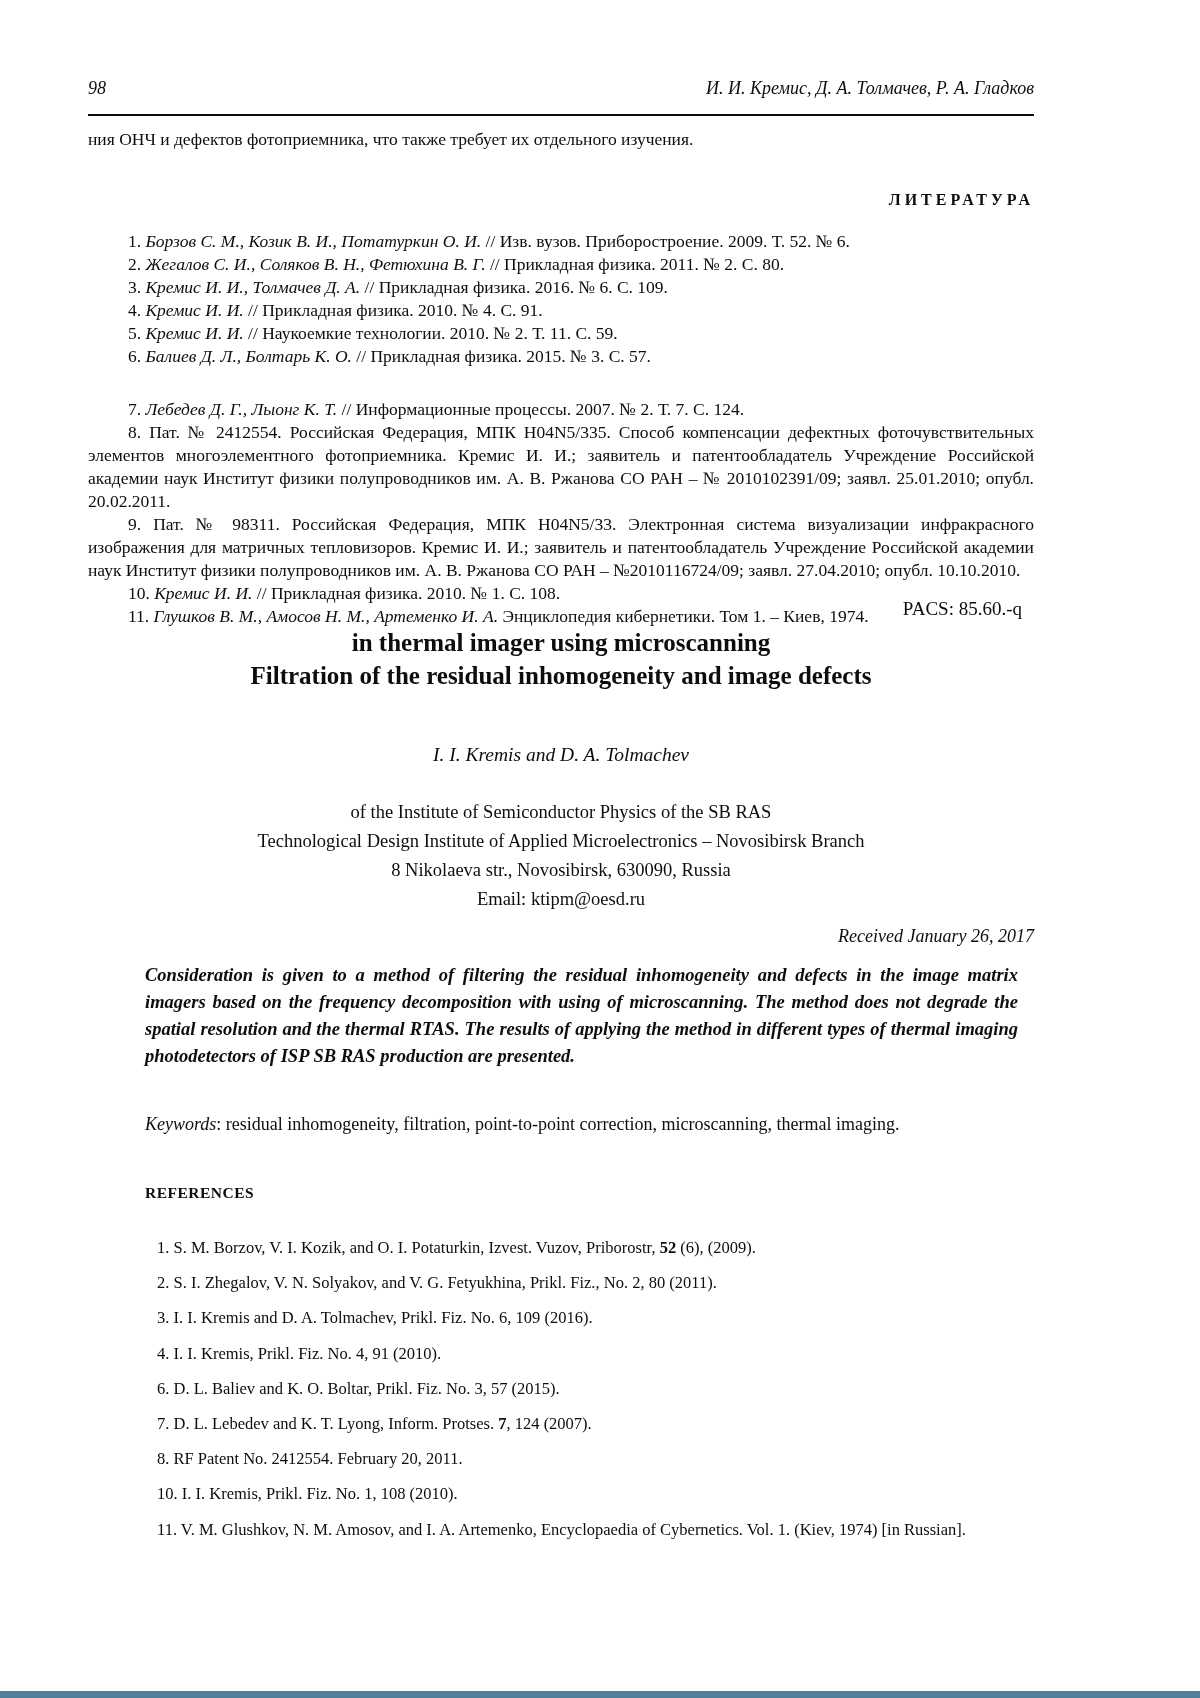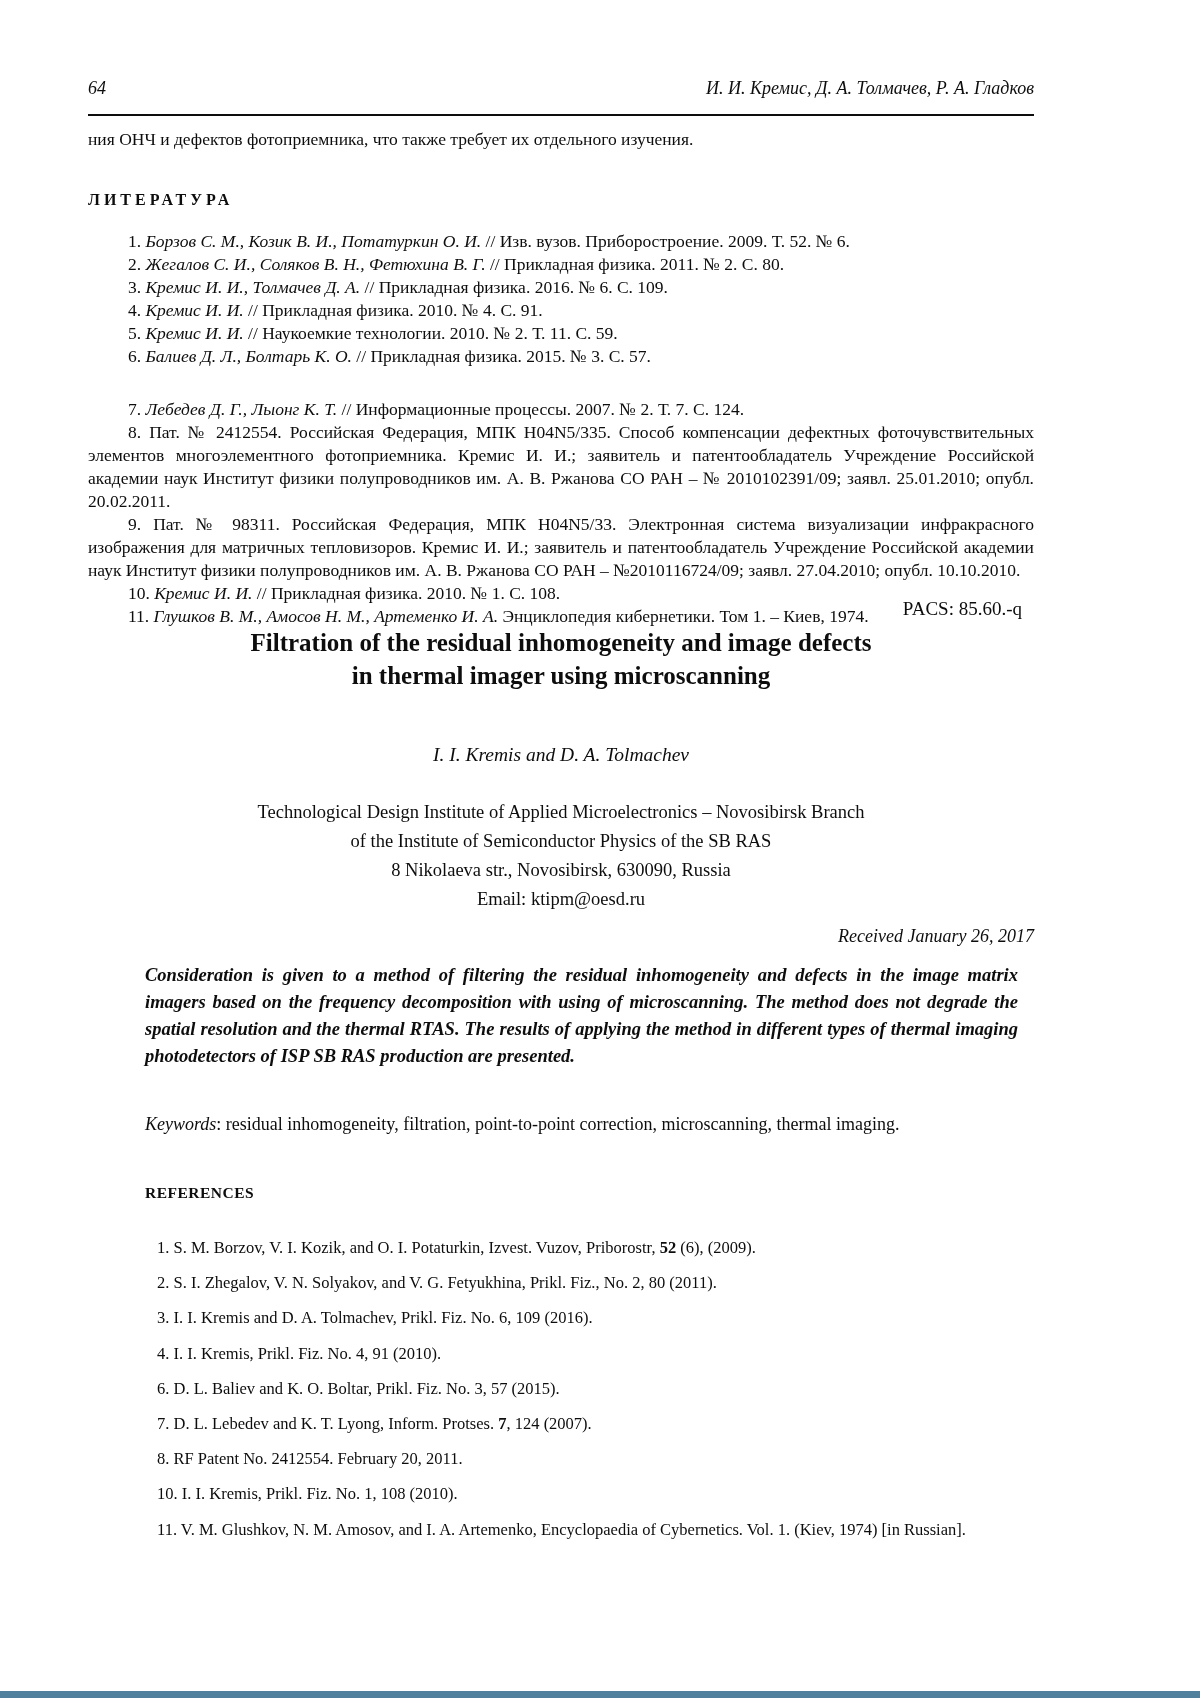--- a/index.html
+++ b/index.html
@@ -24,21 +24,21 @@
   }
   
   .cols {
     position: absolute; top: 126px; left: 88px; right: 166px;
     display: flex; gap: 30px; flex-direction: column;
   }
   .col { flex: 1 1 0; font-size: 17.5px; line-height: 23px; text-align: justify; }
   .intro-par { margin: 0 0 0 0; line-height: 26px; }
   .lit-head {
     margin: 38px 0 20px 0;
-    text-align: left; font-weight: bold; font-style: normal;
+    text-align: right; font-weight: bold; font-style: normal;
     font-size: 16px; letter-spacing: 4px; line-height: 20px;
   }
   .ru-ref { margin: 0; text-indent: 40px; }
   .ru-ref .lbl { }
   
   .pacs {
     position: absolute; top: 598px; right: 178px;
     font-size: 19px;
   }
   .title {
@@ -79,21 +79,21 @@
   .bottom-bar {
     position: absolute; left: 0; right: 0; bottom: 0; height: 7px;
   }
 </style>
 </head>
 <body>
 
 <div class="page" style="color: rgb(13, 13, 13);">
 
   <div class="hdr">
-    <span>64</span>
+    <span>98</span>
     <span>И. И. Кремис, Д. А. Толмачев, Р. А. Гладков</span>
   </div>
   <div class="hdr-rule"></div>
 
   <div class="cols">
     <div class="col">
       <p class="intro-par">ния ОНЧ и дефектов фотоприемника, что также требует их отдельного изучения.</p>
       <div class="lit-head">ЛИТЕРАТУРА</div>
 
       <p class="ru-ref"><span class="lbl">1.</span> <i>Борзов С. М., Козик В. И., Потатуркин О. И.</i><span> // </span><span>Изв. вузов. Приборостроение. 2009. Т. 52. № 6.</span></p>
@@ -109,29 +109,29 @@
       <p class="ru-ref"><span class="lbl">8.</span> <i></i><span></span><span>Пат. № 2412554. Российская Федерация, МПК H04N5/335. Способ компенсации дефектных фоточувствительных элементов многоэлементного фотоприемника. Кремис И. И.; заявитель и патентообладатель Учреждение Российской академии наук Институт физики полупроводников им. А. В. Ржанова СО РАН – № 2010102391/09; заявл. 25.01.2010; опубл. 20.02.2011.</span></p>
       <p class="ru-ref"><span class="lbl">9.</span> <i></i><span></span><span>Пат. № 98311. Российская Федерация, МПК H04N5/33. Электронная система визуализации инфракрасного изображения для матричных тепловизоров. Кремис И. И.; заявитель и патентообладатель Учреждение Российской академии наук Институт физики полупроводников им. А. В. Ржанова СО РАН – №2010116724/09; заявл. 27.04.2010; опубл. 10.10.2010.</span></p>
       <p class="ru-ref"><span class="lbl">10.</span> <i>Кремис И. И.</i><span> // </span><span>Прикладная физика. 2010. № 1. С. 108.</span></p>
       <p class="ru-ref"><span class="lbl">11.</span> <i>Глушков В. М., Амосов Н. М., Артеменко И. А.</i><span> </span><span>Энциклопедия кибернетики. Том 1. – Киев, 1974.</span></p>
     </div>
   </div>
 
   <div class="pacs">PACS: 85.60.-q</div>
 
   <div class="title">
+    <div>in thermal imager using microscanning</div>
     <div>Filtration of the residual inhomogeneity and image defects</div>
-    <div>in thermal imager using microscanning</div>
   </div>
 
   <div class="authors">I. I. Kremis and D. A. Tolmachev</div>
 
   <div class="affil">
+    <div>of the Institute of Semiconductor Physics of the SB RAS</div>
     <div>Technological Design Institute of Applied Microelectronics – Novosibirsk Branch</div>
-    <div>of the Institute of Semiconductor Physics of the SB RAS</div>
     <div>8 Nikolaeva str., Novosibirsk, 630090, Russia</div>
     <div>Email: ktipm@oesd.ru</div>
   </div>
 
   <div class="received">Received January 26, 2017</div>
 
   <p class="abstract">Consideration is given to a method of filtering the residual inhomogeneity and defects in the image matrix imagers based on the frequency decomposition with using of microscanning. The method does not degrade the spatial resolution and the thermal RTAS. The results of applying the method in different types of thermal imaging photodetectors of ISP SB RAS production are presented.</p>
 
   <p class="keywords"><i>Keywords</i><span>: residual inhomogeneity, filtration, point-to-point correction, microscanning, thermal imaging.</span></p>
 

